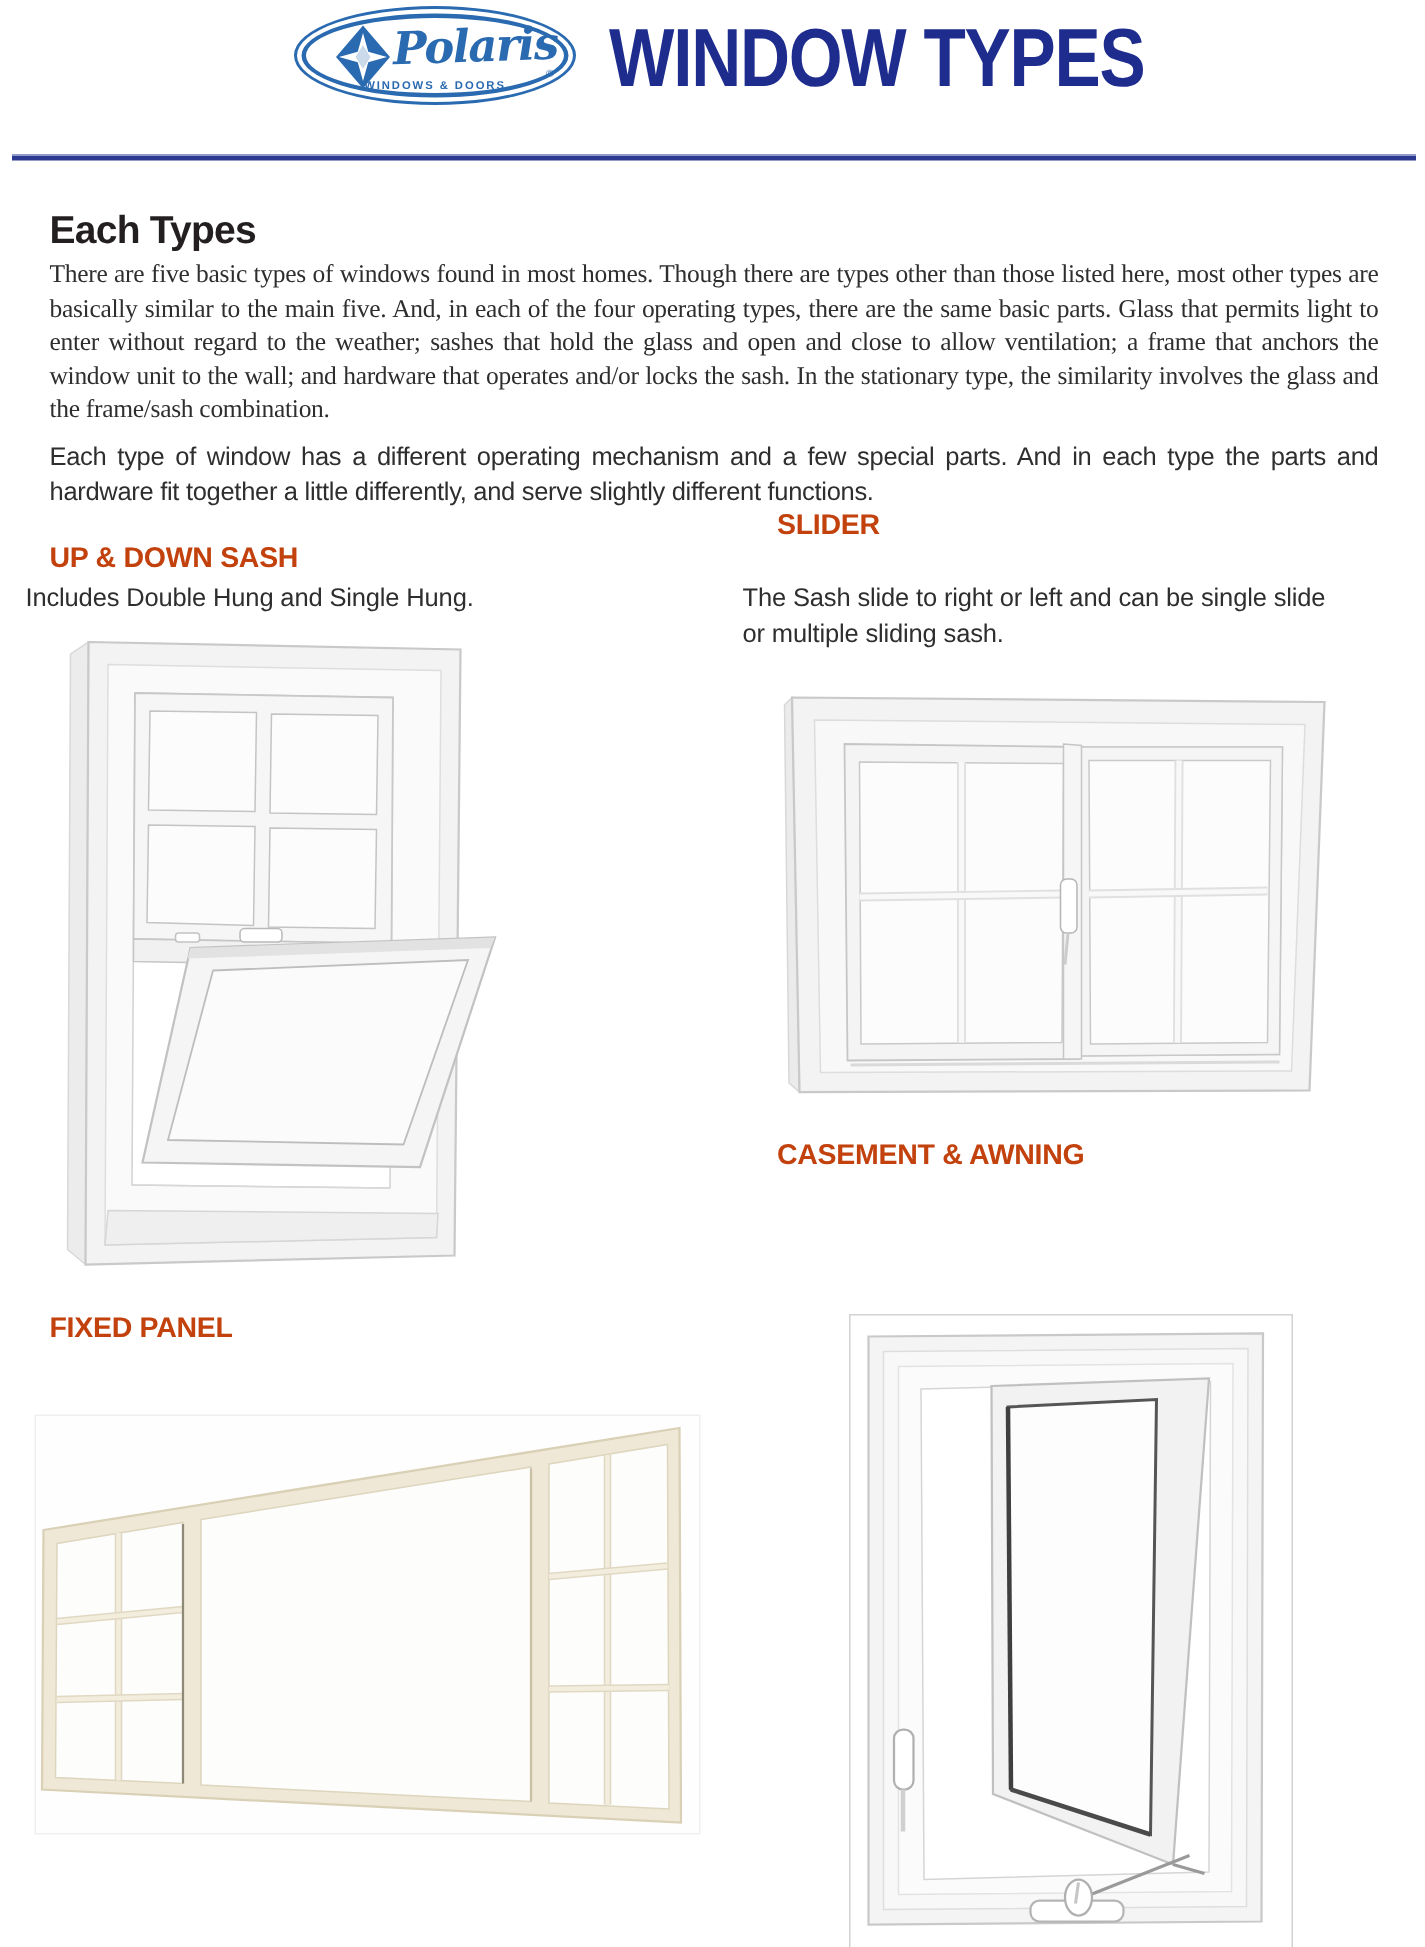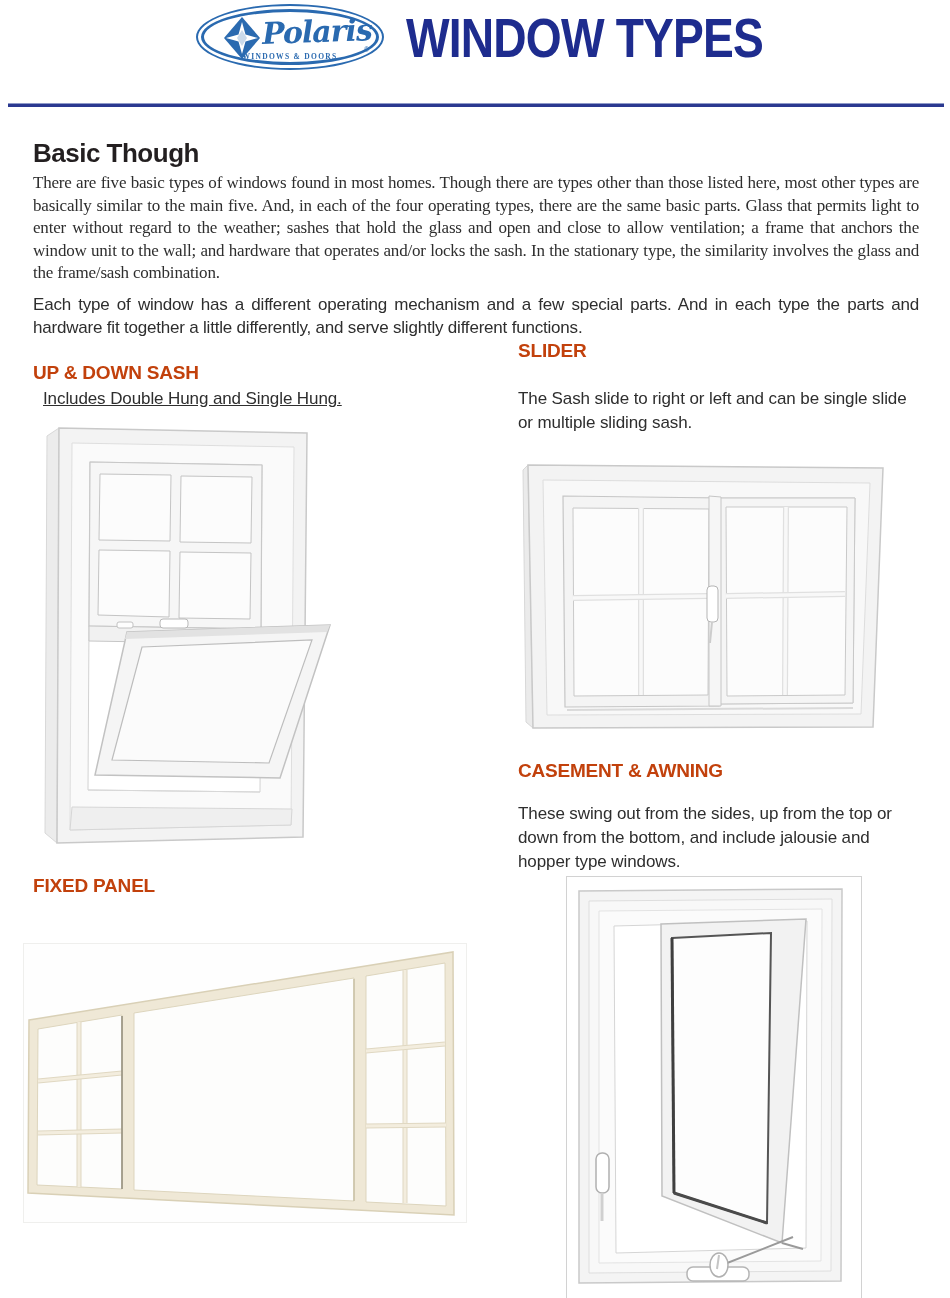--- a/index.html
+++ b/index.html
@@ -11,40 +11,40 @@
   #logo{left:196px;top:4px;width:188px;height:66px;border:2px solid #2a6ab0;border-radius:50%;
         box-sizing:border-box;background:#fff;}
   #logo-inner{position:absolute;left:3px;top:3px;right:3px;bottom:3px;border:3px solid #2a6ab0;
         border-radius:50%;box-sizing:border-box;}
   #logo-star{position:absolute;left:24px;top:9px;}
   #logo-script{position:absolute;left:64px;top:8px;font-family:"DejaVu Serif", serif;
         font-style:italic;font-weight:bold;font-size:30px;color:#2a6ab0;transform:rotate(-2deg);
         letter-spacing:-1px;white-space:nowrap;}
   #logo-reg{position:absolute;left:166px;top:40px;font-size:7px;color:#2a6ab0;}
   #logo-tagline{position:absolute;left:0;right:0;top:46px;text-align:center;font-size:7.5px;
-        font-weight:bold;color:#2a6ab0;letter-spacing:1.3px;white-space:nowrap;font-family:Liberation Serif, serif;}
+        font-weight:bold;color:#2a6ab0;letter-spacing:1.3px;white-space:nowrap;}
   #doc-title{left:406px;top:6px;font-size:55px;font-weight:bold;color:#1e2c8e;
         transform:scaleX(0.84);transform-origin:left top;letter-spacing:-1px;white-space:nowrap;}
   #header-rule{left:8px;top:103px;width:936px;height:3px;background:#2b3990;border-top:1px solid #8f9ac8;}
 
   
   #intro-heading{left:33px;top:138px;font-size:26px;font-weight:bold;color:#231f20;letter-spacing:-0.5px;}
   .body-par{left:33px;width:886px;font-size:17px;line-height:22.6px;text-align:justify;
         color:#2e2e2e;letter-spacing:-0.2px;}
   #par1{top:172px;font-family:Liberation Serif, serif;}
   #par2{top:294px;}
 
   
   .sec-heading{font-size:19px;font-weight:bold;color:#c2410c;letter-spacing:-0.2px;white-space:nowrap;}
   .sec-desc{font-size:17px;line-height:24px;color:#2e2e2e;letter-spacing:-0.1px;}
 
   #updown-heading{left:33px;top:362px;}
-  #updown-desc{left:43px;top:387px;width:420px;text-decoration:underline;}
+  #updown-desc{left:17px;top:387px;width:420px;}
   #slider-heading{left:518px;top:340px;}
-  #slider-desc{left:518px;top:387px;width:398px;}
+  #slider-desc{left:495px;top:387px;width:398px;}
   #casement-heading{left:518px;top:760px;}
   #casement-desc{left:518px;top:802px;width:400px;}
   #fixed-heading{left:33px;top:875px;}
   #fixed-desc{left:33px;top:901px;width:420px;}
 
   
   #img-doublehung{left:42px;top:418px;width:300px;height:432px;}
   #img-slider{left:505px;top:438px;width:445px;height:300px;}
   #img-casement{left:566px;top:876px;width:296px;height:422px;border:1px solid #d2d2d2;
         border-bottom:none;box-sizing:border-box;background:#fff;}
@@ -67,32 +67,31 @@
       </svg>
     </div>
     <div id="logo-script">Polaris</div>
     <div id="logo-reg">®</div>
     <div id="logo-tagline">WINDOWS &amp; DOORS</div>
   </div>
 
   <div class="abs" id="doc-title">WINDOW TYPES</div>
   <div class="abs" id="header-rule"></div>
 
-  <div class="abs" id="intro-heading">Basic Though</div>
+  <div class="abs" id="intro-heading">Each Types</div>
   <div class="abs body-par" id="par1">There are five basic types of windows found in most homes. Though there are types other than those listed here, most other types are basically similar to the main five. And, in each of the four operating types, there are the same basic parts. Glass that permits light to enter without regard to the weather; sashes that hold the glass and open and close to allow ventilation; a frame that anchors the window unit to the wall; and hardware that operates and/or locks the sash. In the stationary type, the similarity involves the glass and the frame/sash combination.</div>
   <div class="abs body-par" id="par2">Each type of window has a different operating mechanism and a few special parts. And in each type the parts and hardware fit together a little differently, and serve slightly different functions.</div>
 
   <div class="abs sec-heading" id="updown-heading">UP &amp; DOWN SASH</div>
   <div class="abs sec-desc" id="updown-desc">Includes Double Hung and Single Hung.</div>
 
   <div class="abs sec-heading" id="slider-heading">SLIDER</div>
   <div class="abs sec-desc" id="slider-desc">The Sash slide to right or left and can be single slide or multiple sliding sash.</div>
 
   <div class="abs sec-heading" id="casement-heading">CASEMENT &amp; AWNING</div>
-  <div class="abs sec-desc" id="casement-desc">These swing out from the sides, up from the top or down from the bottom, and include jalousie and hopper type windows.</div>
 
   <div class="abs sec-heading" id="fixed-heading">FIXED PANEL</div>
 
   <div class="abs" id="img-doublehung">
     <svg width="300" height="432" viewBox="0 0 300 432">
 
       <polygon points="5,18 17,10 15,425 3,415" fill="#ececec" stroke="#d8d8d8" stroke-width="1"></polygon>
       <polygon points="17,10 265,15 263,20 19,15" fill="#e6e6e6"></polygon>
 
       <polygon points="17,10 265,15 261,419 15,425" fill="#f3f3f3" stroke="#c9c9c9" stroke-width="1.5"></polygon>

